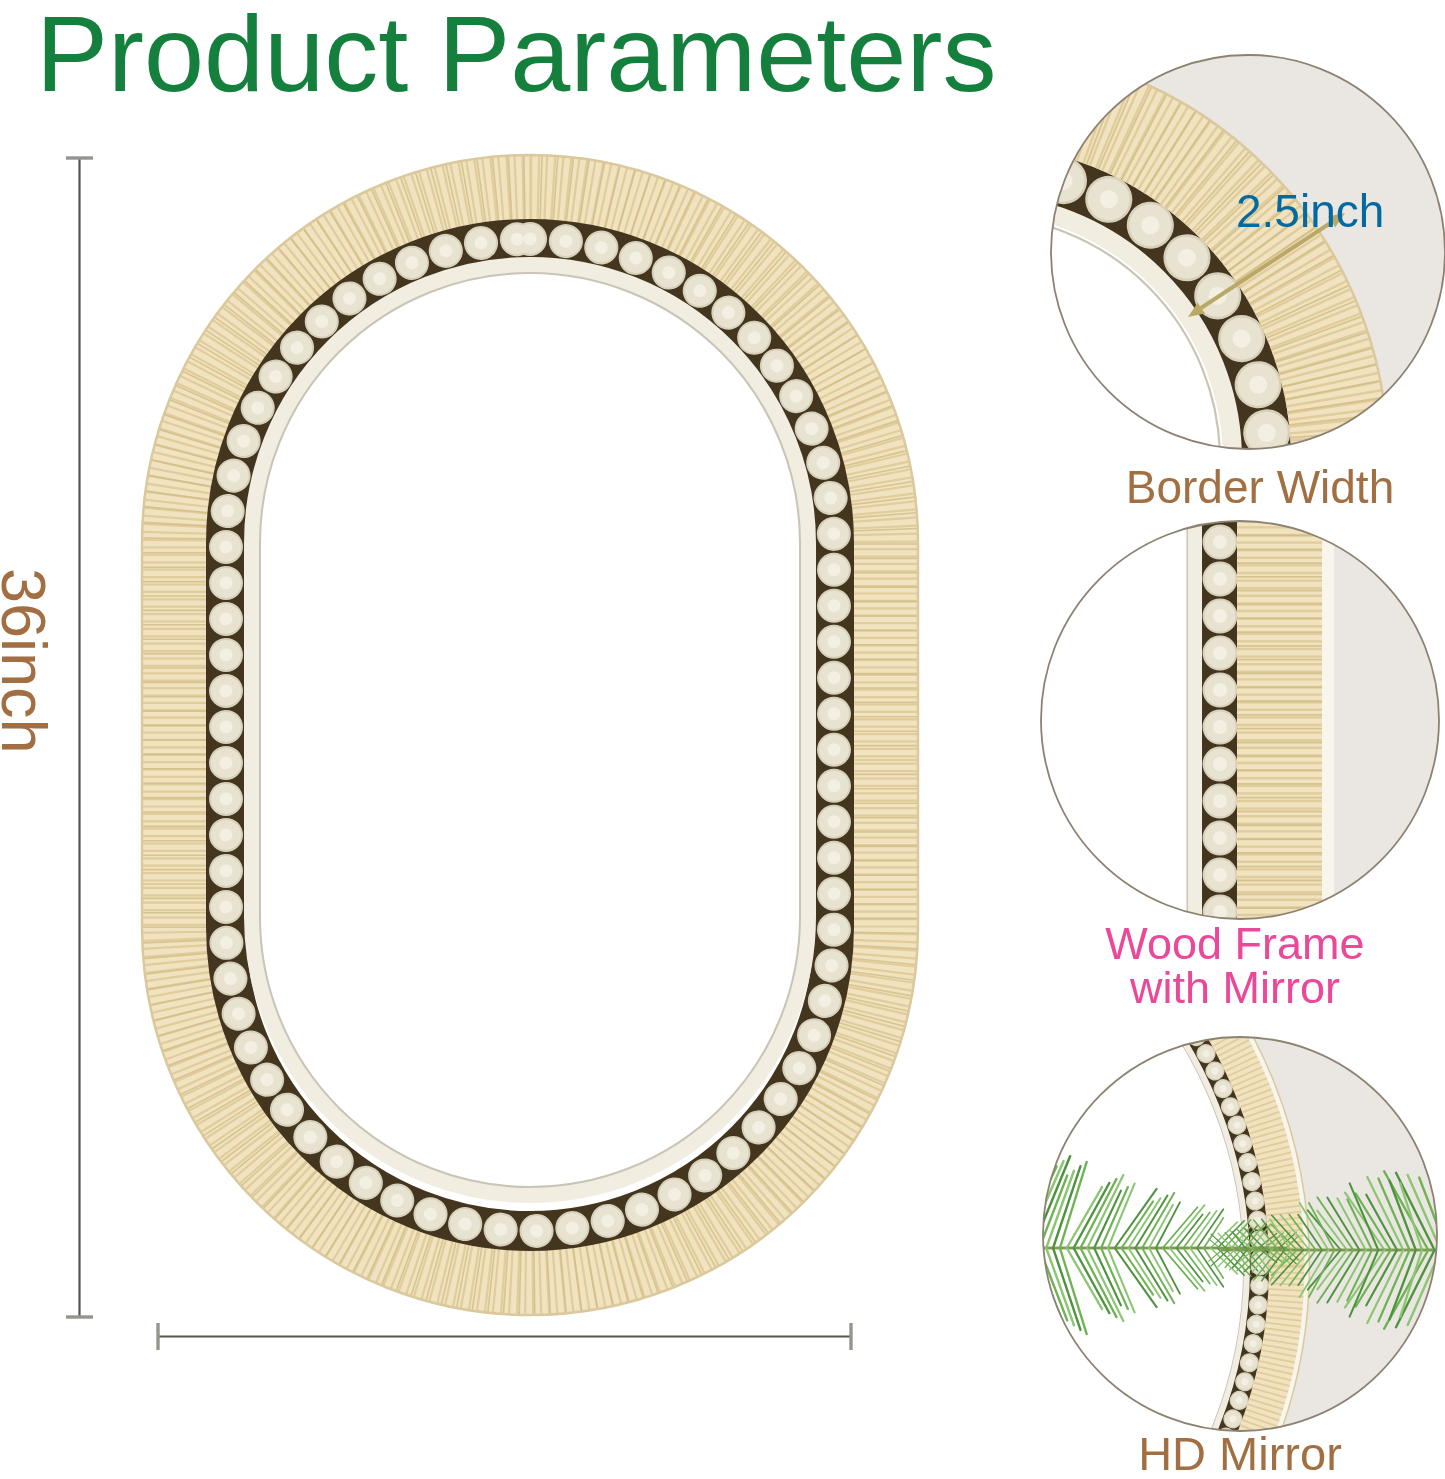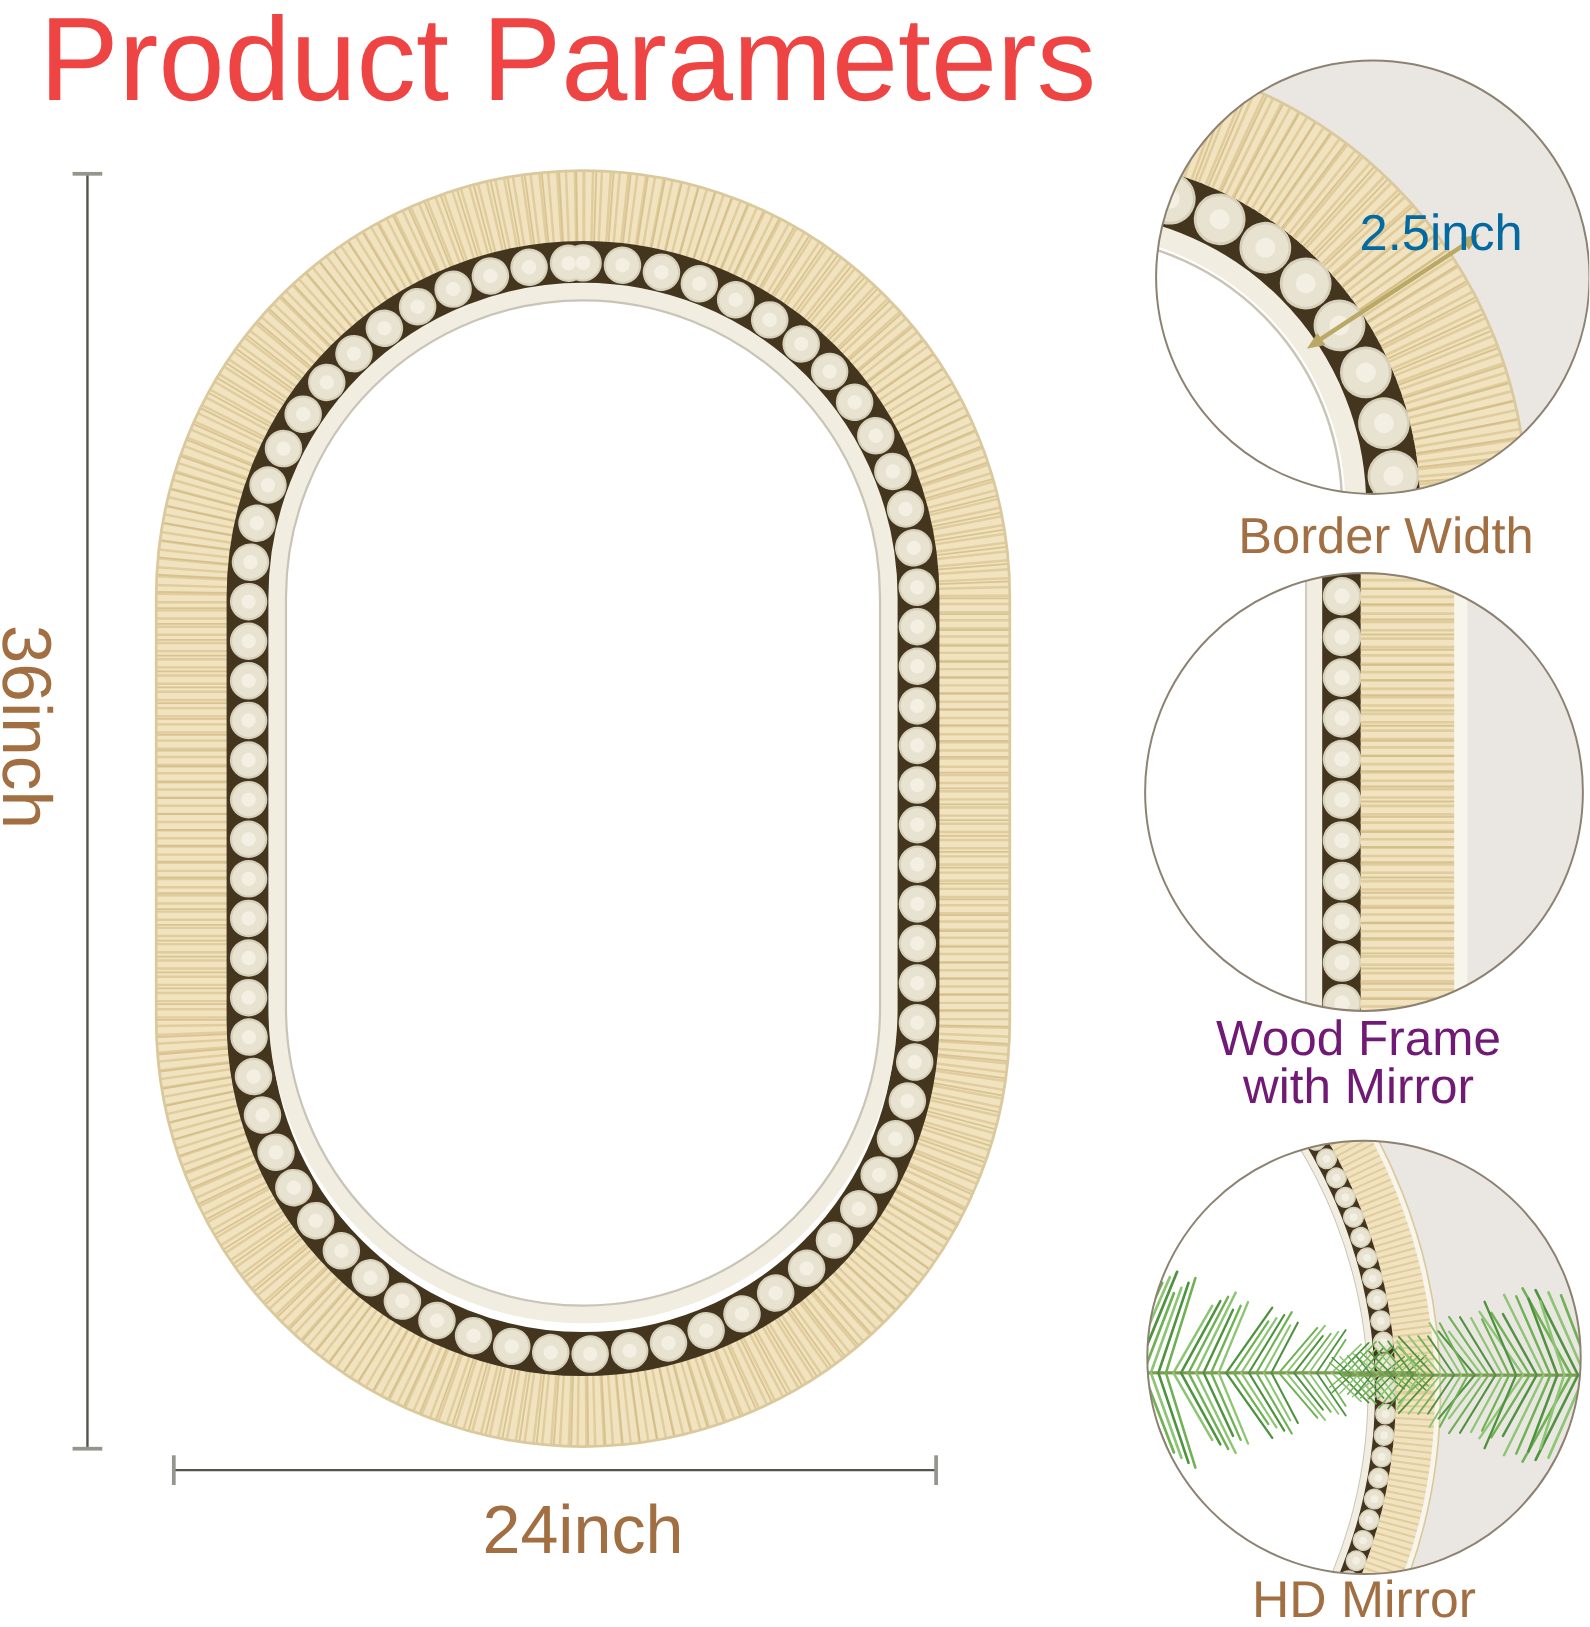--- a/index.html
+++ b/index.html
@@ -1,21 +1,21 @@
 <!DOCTYPE html>
 <html><head>
 <meta charset="utf-8">
 <style>
   html,body{margin:0;padding:0;background:#ffffff;}
   #canvas{
     position:relative;width:1445px;height:1479px;background:#ffffff;overflow:hidden;
     font-family:"Liberation Sans", sans-serif;
   }
   #main-art{position:absolute;left:0;top:0;}
-  .label{position:absolute;color:#701a75;}
+  .label{position:absolute;color:#ec4899;}
   #page-title{
     left:36px;top:0px;font-size:108px;line-height:1.0;letter-spacing:0px;
     white-space:nowrap;font-weight:400;
   }
   #height-label{
     left:-4px;top:568px;width:64px;font-size:63px;
     writing-mode:vertical-rl;text-align:left;white-space:nowrap;
   }
   #width-label{
     left:430px;top:1356px;width:200px;font-size:62px;text-align:center;
@@ -288,25 +288,24 @@
           <line x1="1247" y1="1250" x2="1232.4090970715883" y2="1268.0182645375746" stroke="#4f9340" stroke-width="1.34" stroke-linecap="round"></line>
           <line x1="1240.75" y1="1250" x2="1225.1191432837256" y2="1267.5128953493286" stroke="#6fb254" stroke-width="1.3050000000000002" stroke-linecap="round"></line>
           <line x1="1234.5" y1="1250" x2="1218.0026526906602" y2="1266.7878225864129" stroke="#8cc573" stroke-width="1.2700000000000002" stroke-linecap="round"></line>
           <line x1="1228.25" y1="1250" x2="1211.077706322679" y2="1265.873904995278" stroke="#4f9340" stroke-width="1.235" stroke-linecap="round"></line>
           <line x1="1222" y1="1250" x2="1208.7670681073043" y2="1261.1037482705551" stroke="#6fb254" stroke-width="1.2000000000000002" stroke-linecap="round"></line>
         </g>
     </g>
     <circle cx="1240" cy="1234" r="197" fill="none" stroke="#8d8272" stroke-width="1.8"></circle>
   </svg>
 
-  <div class="label" id="page-title" style="color: #ef4444; text-align: center;">Product Parameters</div>
+  <div class="label" id="page-title" style="color: #15803d; text-align: center;">Product Parameters</div>
 
   <div class="label" id="height-label" style="color: rgb(162, 111, 66);">36inch</div>
 
-  <div class="label" id="width-label" style="color: rgb(162, 111, 66);">24inch</div>
 
   <div class="label" id="measure-label" style="color: #0369a1;">2.5inch</div>
 
   <div class="label caption" id="caption-border-width" style="color: rgb(162, 111, 66);">Border Width</div>
 
   <div class="label caption" id="caption-wood-frame">
     <div>Wood Frame</div>
     <div>with Mirror</div>
   </div>
 

